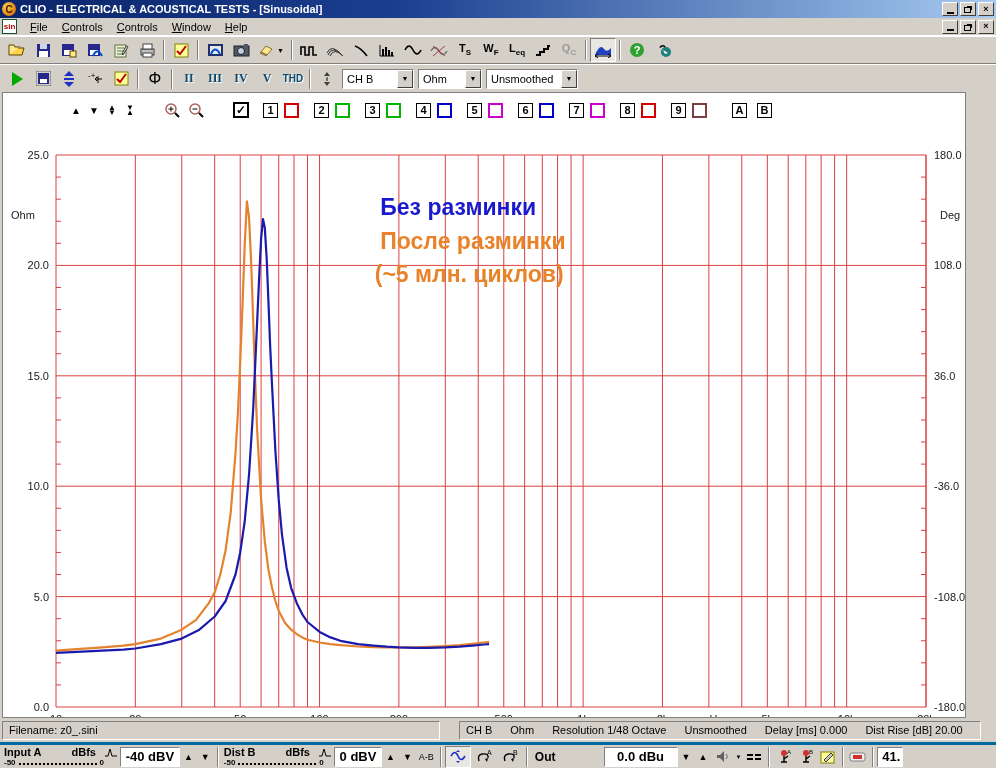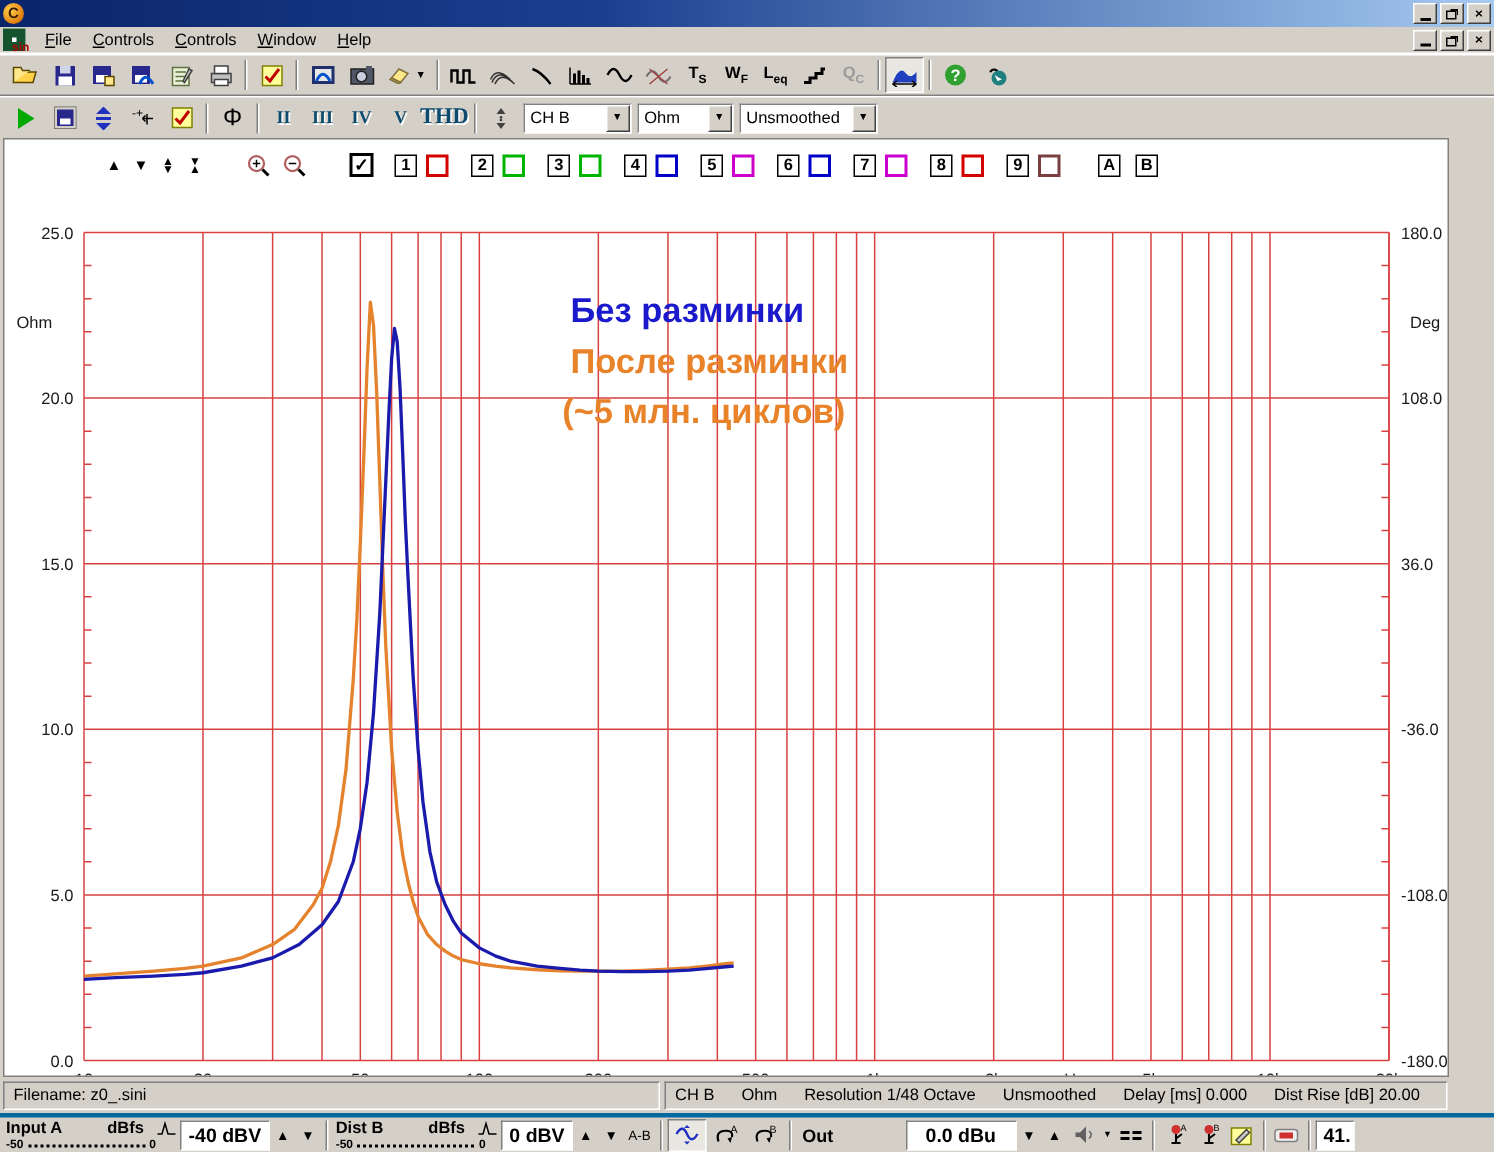--- a/index.html
+++ b/index.html
@@ -19,21 +19,21 @@
   .winbtn { width:16px; height:14px; background:#d4d0c8; border:1px solid; border-color:#fff #404040 #404040 #fff;
     font-size:9px; font-weight:bold; display:flex; align-items:center; justify-content:center; line-height:1; }
   .glyph-min { width:7px; height:2px; background:#000; margin-top:7px; }
   .glyph-rest { width:7px; height:6px; border:1px solid #000; box-shadow:2px -2px 0 -1px #000; margin-top:2px; margin-left:-2px; }
   .clio-ico { width:14px; height:14px; border-radius:50%; background:radial-gradient(circle at 35% 35%,#ffd24a,#e07b10 70%,#7a3c00);
     display:flex; align-items:center; justify-content:center; color:#3a1c00; font-weight:bold; font-size:10px; }
 
   
   #menubar { position:absolute; left:0; top:18px; width:996px; height:18px; background:#d4d0c8;
     display:flex; align-items:center; padding-left:2px; border-bottom:1px solid #fff; }
-  .doc-ico { width:15px; height:15px; background:#fff; border:6px solid #14532d; margin-right:6px;
+  .doc-ico { width:15px; height:15px; background:#fff; border:1px solid #14532d; margin-right:6px;
     color:#b00000; font-size:8px; font-weight:bold; text-align:center; line-height:14px; }
   .menu-item { padding:2px 7px; color:#000; }
   .menu-item::first-letter { text-decoration:underline; }
 
   
   #toolbar1 { position:absolute; left:0; top:36px; width:996px; height:28px; background:#d4d0c8;
     border-top:1px solid #fff; border-bottom:1px solid #808080; display:flex; align-items:center; padding-left:4px; }
   #toolbar2 { position:absolute; left:0; top:64px; width:996px; height:28px; background:#d4d0c8;
     border-top:1px solid #fff; display:flex; align-items:center; padding-left:4px; }
   .tool-txt { font-weight:bold; font-size:11px; }
@@ -53,21 +53,21 @@
     font-size:11px; font-weight:bold; background:#fff; }
   .colorbox { width:15px; height:15px; border:2px solid; background:#fff; margin-left:6px; }
   .slot { display:flex; align-items:center; margin-right:15px; }
   .chkbox { width:16px; height:16px; border:2px solid #000; background:#fff; font-size:12px; font-weight:bold;
     display:flex; align-items:center; justify-content:center; }
   .tri-stack { display:flex; flex-direction:column; line-height:5px; font-size:8px; }
 
   #plotwrap { position:absolute; left:0; top:28px; }
 
   
-  #statusbar { position:absolute; left:0; top:718px; width:996px; height:24px; background:#d4d0c8; display:flex; align-items:center; padding:2px; gap:3px; }
+  #statusbar { position:absolute; left:0; top:718px; width:996px; height:24px; background:#d4d0c8; display:flex; align-items:center; padding:2px; gap:19px; }
   .status-panel { height:19px; display:flex; align-items:center; padding:0 6px; font-size:11px; color:#000; background:#d4d0c8; }
   .status-panel span { margin-right:18px; white-space:nowrap; }
 
   
   #bottombar { position:absolute; left:0; top:742px; width:996px; height:26px; background:#d4d0c8;
     border-top:3px solid #0369a1; display:flex; align-items:center; padding:0 2px; }
   .meter { display:flex; flex-direction:column; justify-content:center; margin:0 2px; }
   .meter .row1 { display:flex; align-items:center; gap:8px; font-weight:bold; font-size:11px; }
   .meter .row2 { display:flex; align-items:flex-end; font-size:8px; font-weight:bold; width:100px; }
   .meter .ticks { flex:1; border-bottom:2px dotted #000; margin:0 3px 2px 3px; height:4px; }
@@ -76,20 +76,21 @@
   .spin { font-size:9px; padding:0 4px; color:#000; }
   .small-ico { display:flex; align-items:center; justify-content:center; width:22px; height:20px; }
 </style>
 </head>
 <body>
 
 <div id="app">
 
   <div id="titlebar">
     <div class="clio-ico">C</div>
+    <div class="title">CLIO - ELECTRICAL &amp; ACOUSTICAL TESTS - [Sinusoidal]</div>
     <div class="winbtns">
       <div class="winbtn">
           <div class="glyph-min"></div>
         </div>
       <div class="winbtn">
           <div class="glyph-rest"></div>
         </div>
       <div class="winbtn">×</div>
     </div>
   </div>
@@ -299,21 +300,21 @@
     <div class="btn">
         <span class="disabled-txt">III</span>
       </div>
     <div class="btn">
         <span class="disabled-txt">IV</span>
       </div>
     <div class="btn">
         <span class="disabled-txt">V</span>
       </div>
     <div class="btn">
-        <span class="disabled-txt" style="font-size:15px; font-family:Liberation Serif, serif;">THD</span>
+        <span class="disabled-txt" style="font-size:10px; font-family:Liberation Sans, sans-serif;">THD</span>
       </div>
     <div class="sep"></div>
     <div class="btn">
       <svg width="12" height="16">
           <path d="M6 1 L9 5 H3 Z M6 15 L9 11 H3 Z" fill="#404040"></path>
           <circle cx="6" cy="7.2" r="0.9" fill="#404040"></circle>
           <circle cx="6" cy="9" r="0.9" fill="#404040"></circle>
         </svg>
     </div>
     <div class="combo" style="width:72px;">

